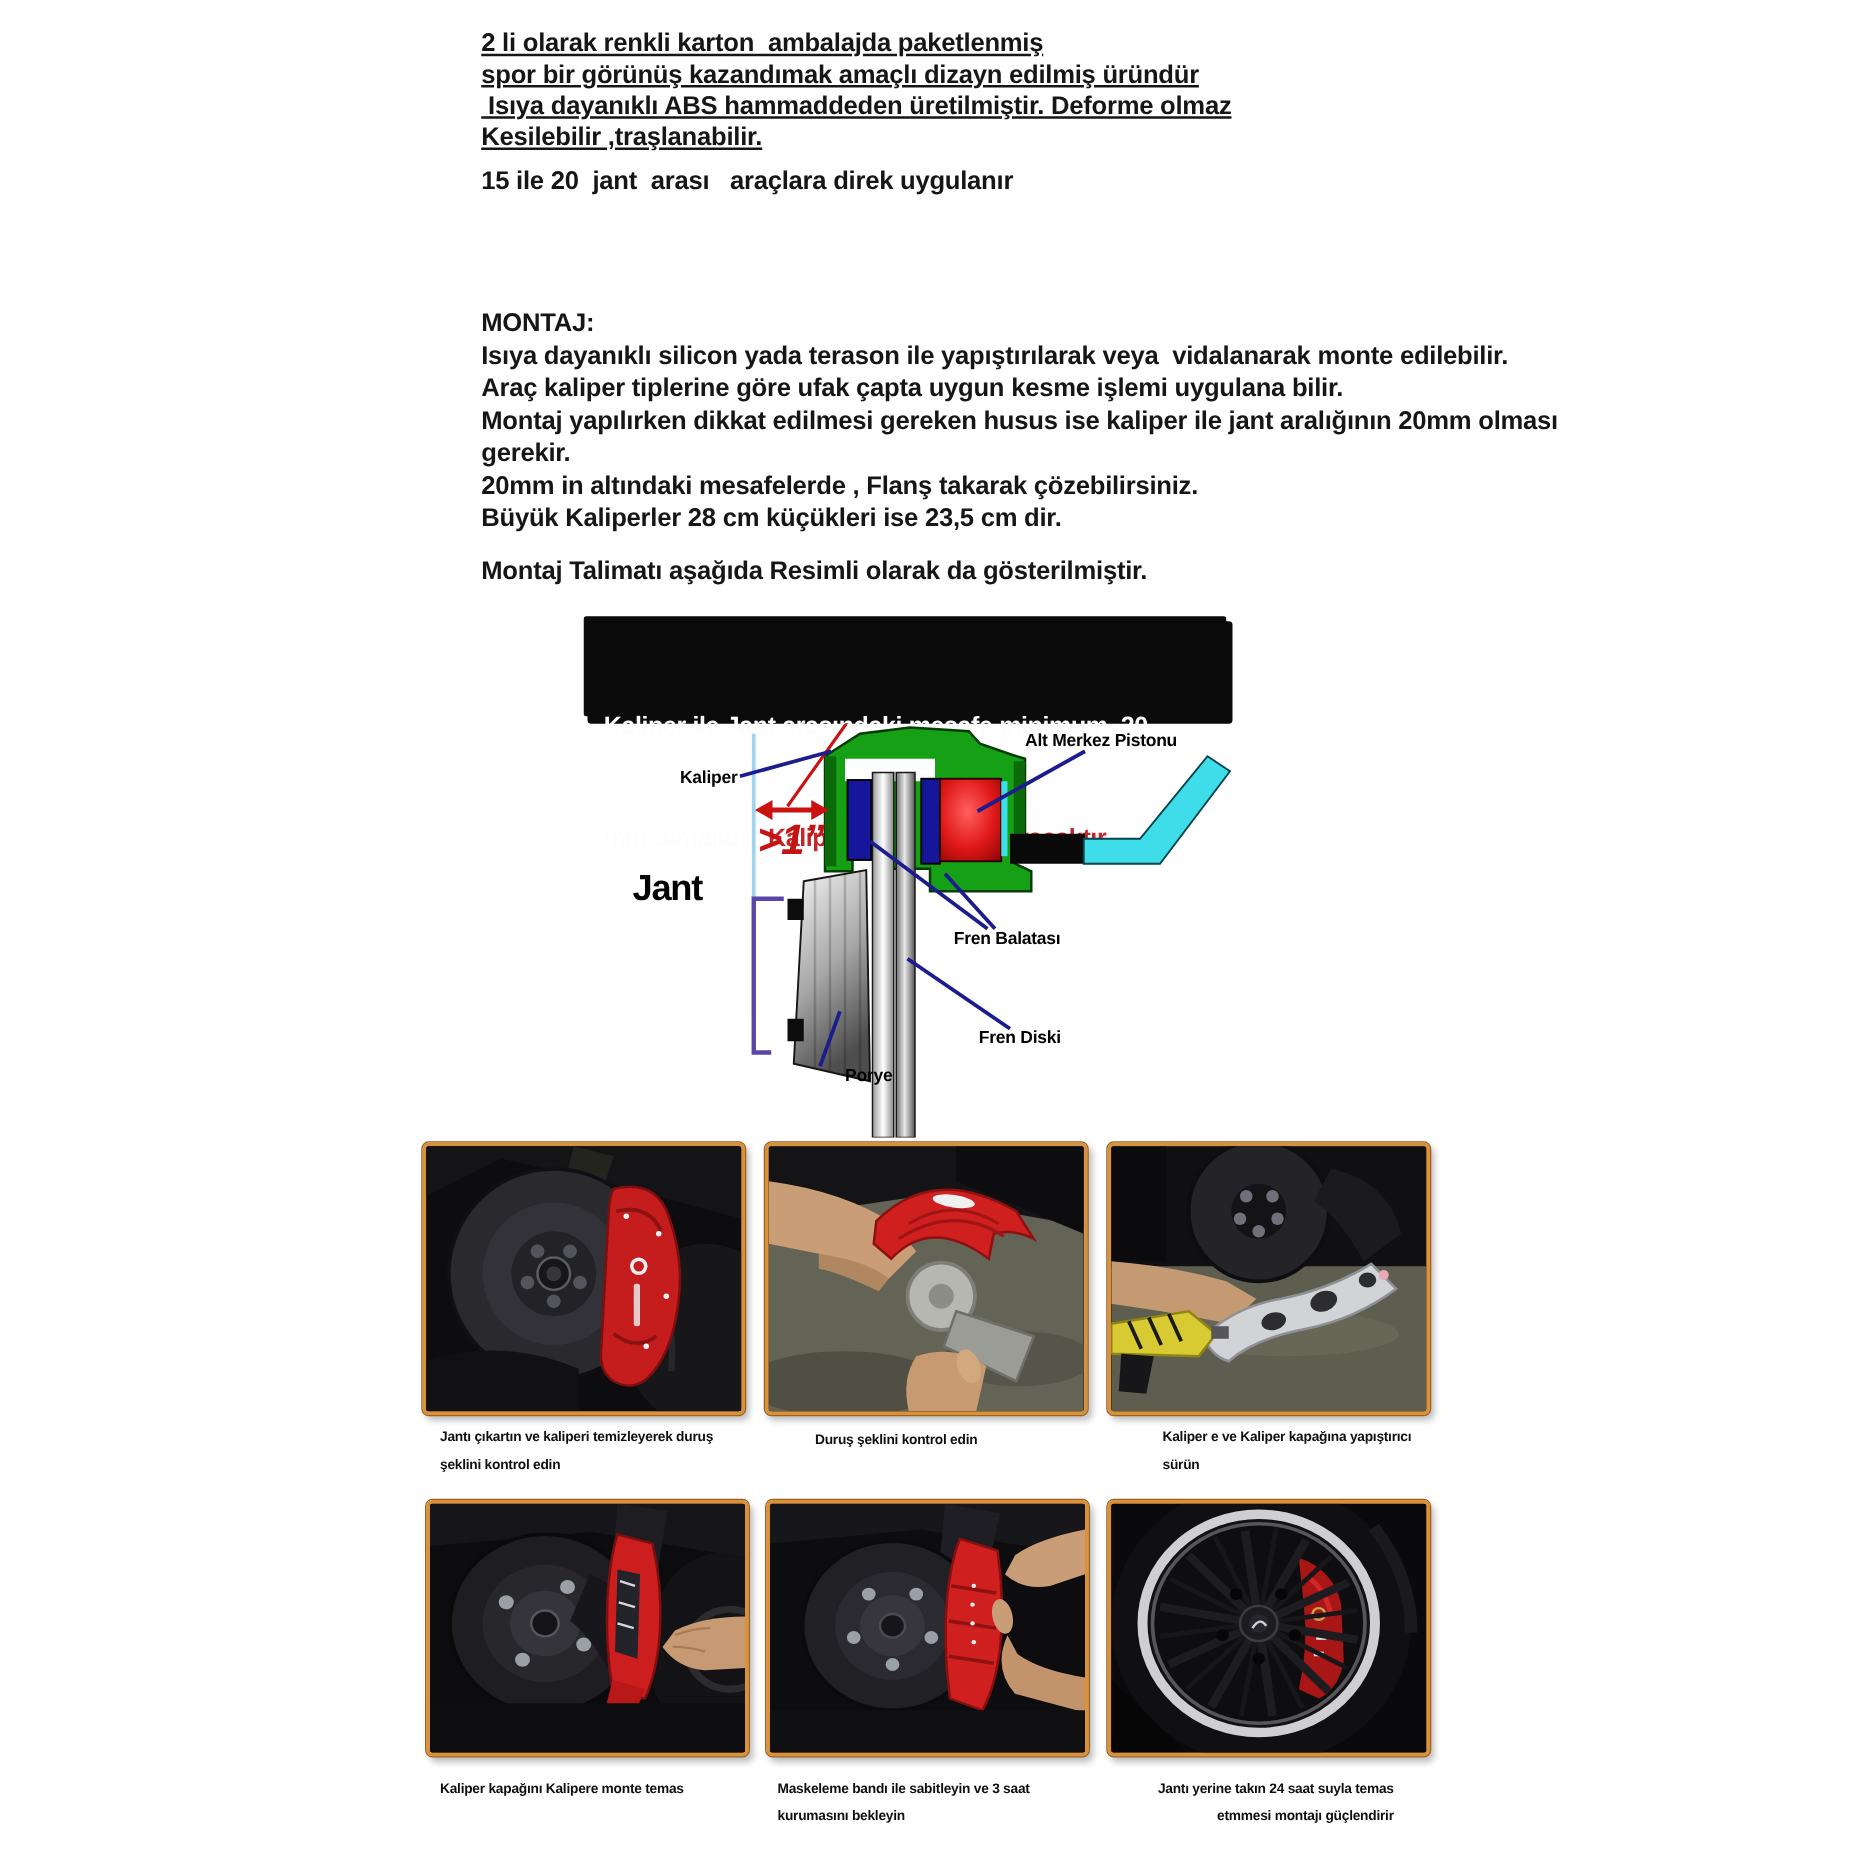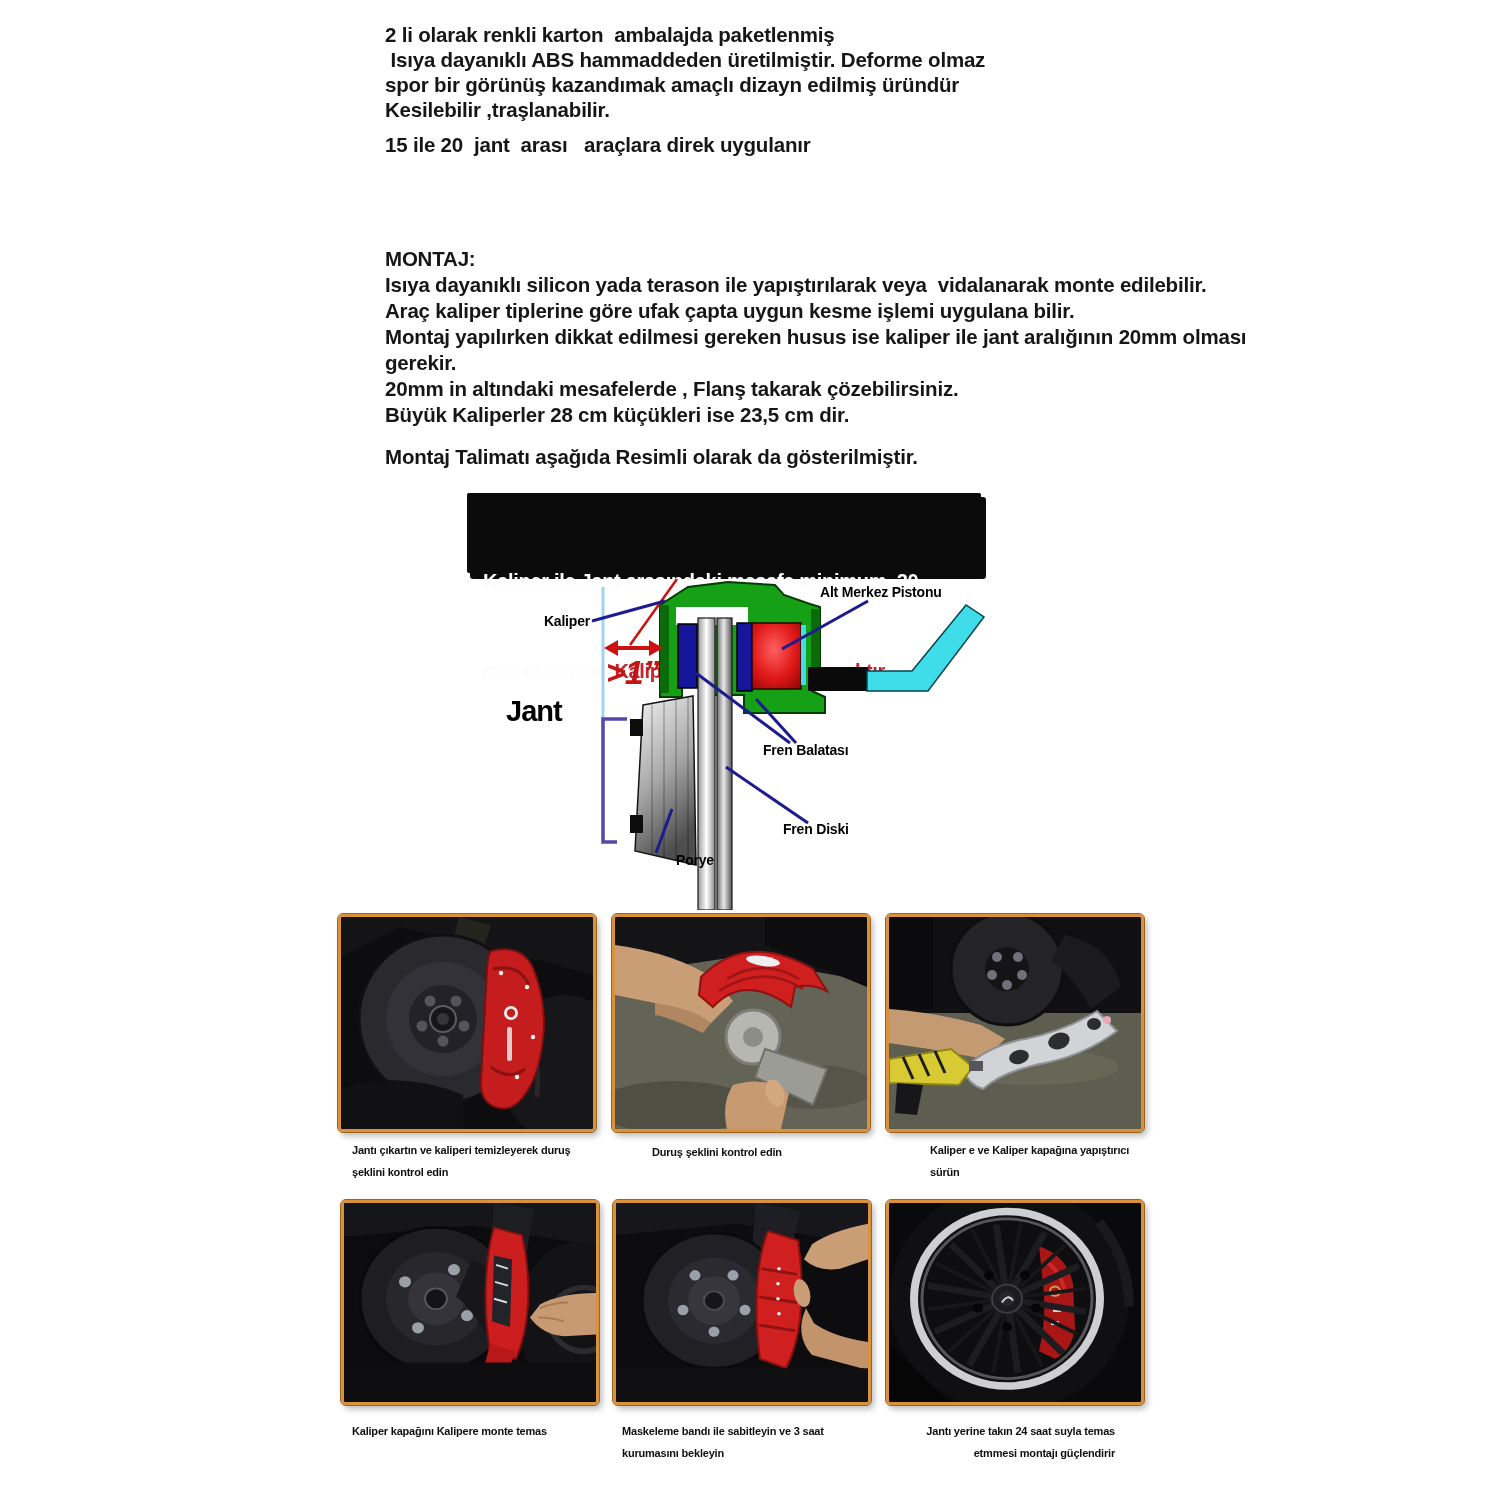--- a/index.html
+++ b/index.html
@@ -24,24 +24,24 @@
       border-radius:5px;background:#000;overflow:hidden;box-shadow:3px 4px 6px rgba(0,0,0,.28);}
   .ph.r2{height:199px;}
   .ph svg{display:block;width:100%;height:100%;}
   .cap{position:absolute;font-size:11px;line-height:21.5px;letter-spacing:-0.2px;color:#0f0f0f;}
 </style>
 </head>
 <body>
 
 <div class="canvas">
 
-  <div class="abs" style="left:385px;top:22px;">
+  <div class="abs" style="left:385px;top:22px;text-decoration:underline;">
     <div class="tline">2 li olarak renkli karton  ambalajda paketlenmiş</div>
+    <div class="tline">spor bir görünüş kazandımak amaçlı dizayn edilmiş üründür</div>
     <div class="tline"> Isıya dayanıklı ABS hammaddeden üretilmiştir. Deforme olmaz</div>
-    <div class="tline">spor bir görünüş kazandımak amaçlı dizayn edilmiş üründür</div>
     <div class="tline">Kesilebilir ,traşlanabilir.</div>
   </div>
   <div class="abs tline" style="left:385px;top:132px;">15 ile 20  jant  arası   araçlara direk uygulanır</div>
 
   <div class="abs" style="left:385px;top:246px;">
     <div class="mline">MONTAJ:</div>
     <div class="mline">Isıya dayanıklı silicon yada terason ile yapıştırılarak veya  vidalanarak monte edilebilir.</div>
     <div class="mline">Araç kaliper tiplerine göre ufak çapta uygun kesme işlemi uygulana bilir.</div>
     <div class="mline">Montaj yapılırken dikkat edilmesi gereken husus ise kaliper ile jant aralığının 20mm olması</div>
     <div class="mline">gerekir.</div>

